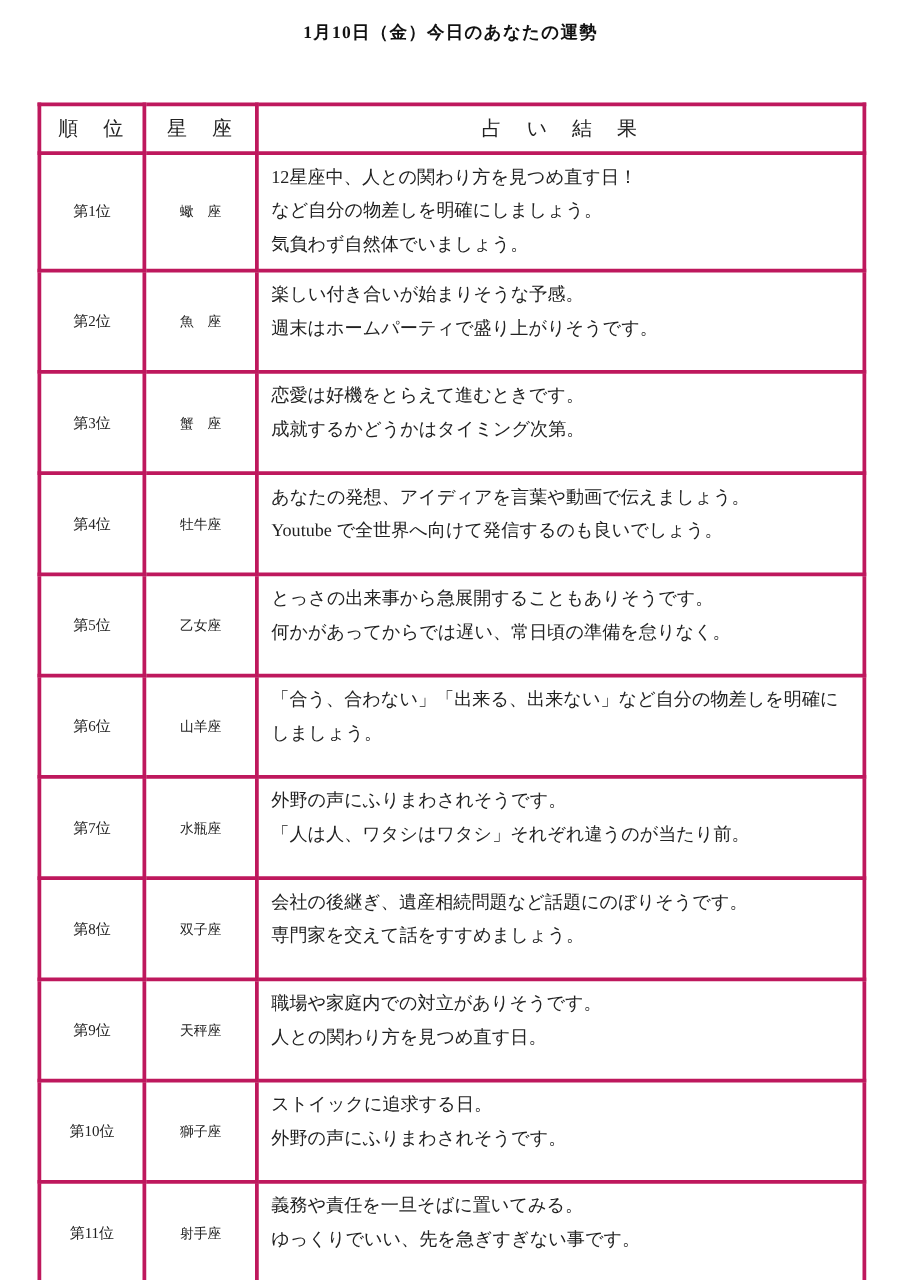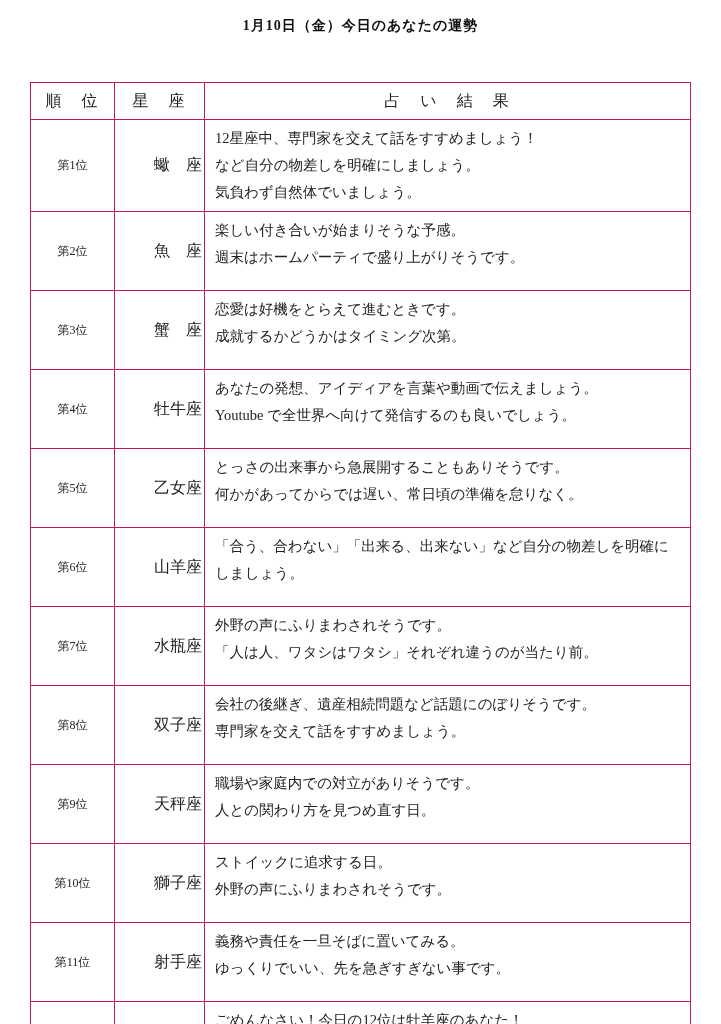--- a/index.html
+++ b/index.html
@@ -15,21 +15,21 @@
     font-size:14px;font-weight:bold;
     letter-spacing:1px;
     color:#111;
   }
   .fortune-table{
     position:absolute;left:30px;top:82px;width:660px;
     border-collapse:collapse;
     table-layout:fixed;
   }
   .fortune-table td,.fortune-table th{
-    border:1px solid #be185d;
+    border:3px solid #be185d;
     vertical-align:middle;
     font-weight:normal;
     background:#fff;
   }
   col.c-rank{width:84px;}
   col.c-sign{width:90px;}
   col.c-result{width:486px;}
   .fortune-table thead th{
     height:34px;
     text-align:center;
@@ -38,22 +38,22 @@
     color:#222;
   }
   .fortune-table tbody td{height:68px;}
   td.rank-cell{
     text-align:center;
     font-size:12px;
     color:#222;
     padding:0 2px;
   }
   td.sign-cell{
-    text-align:right;
-    font-size:16px;
+    text-align:center;
+    font-size:11px;
     color:#222;
     padding:0 2px;
   }
   td.result-cell{
     vertical-align:top;
     padding:5px 8px 5px 10px;
     font-size:14.5px;
     line-height:27px;
     color:#222;
   }
@@ -75,21 +75,21 @@
       <th>順　位</th>
       <th>星　座</th>
       <th>占　い　結　果</th>
     </tr>
   </thead>
   <tbody>
   <tr>
     <td class="rank-cell">第1位</td>
     <td class="sign-cell">蠍　座</td>
     <td class="result-cell">
-          <div class="result-line">12星座中、専門家を交えて話をすすめましょう！</div>
+          <div class="result-line">12星座中、人との関わり方を見つめ直す日！</div>
           <div class="result-line">など自分の物差しを明確にしましょう。</div>
           <div class="result-line">気負わず自然体でいましょう。</div>
         </td>
   </tr>
 
   <tr>
     <td class="rank-cell">第2位</td>
     <td class="sign-cell">魚　座</td>
     <td class="result-cell">
           <div class="result-line">楽しい付き合いが始まりそうな予感。</div>

